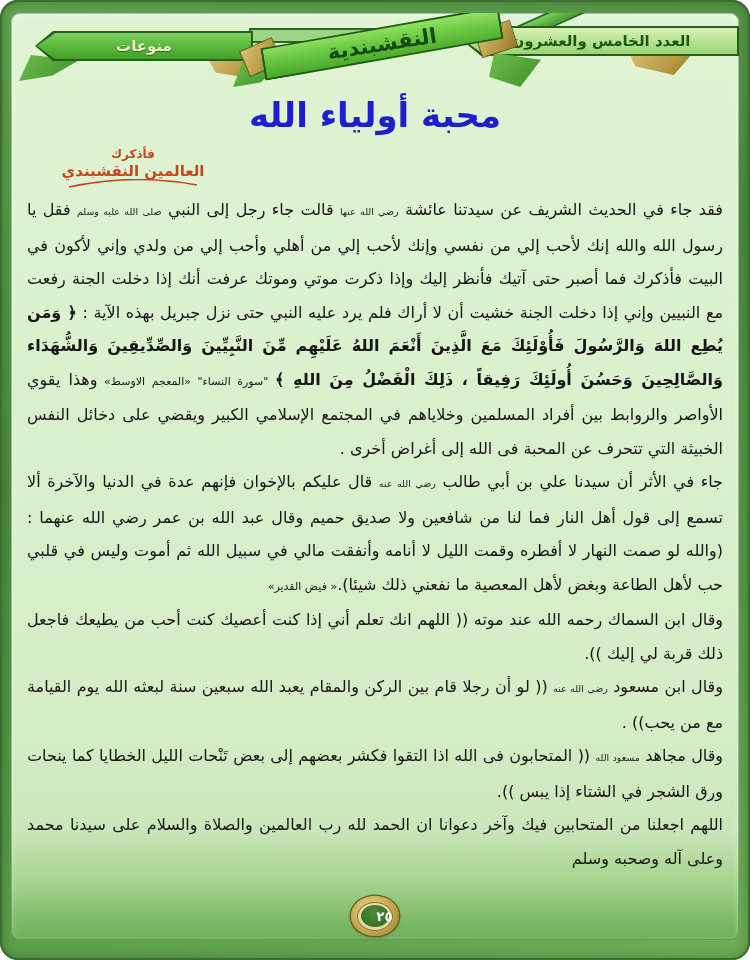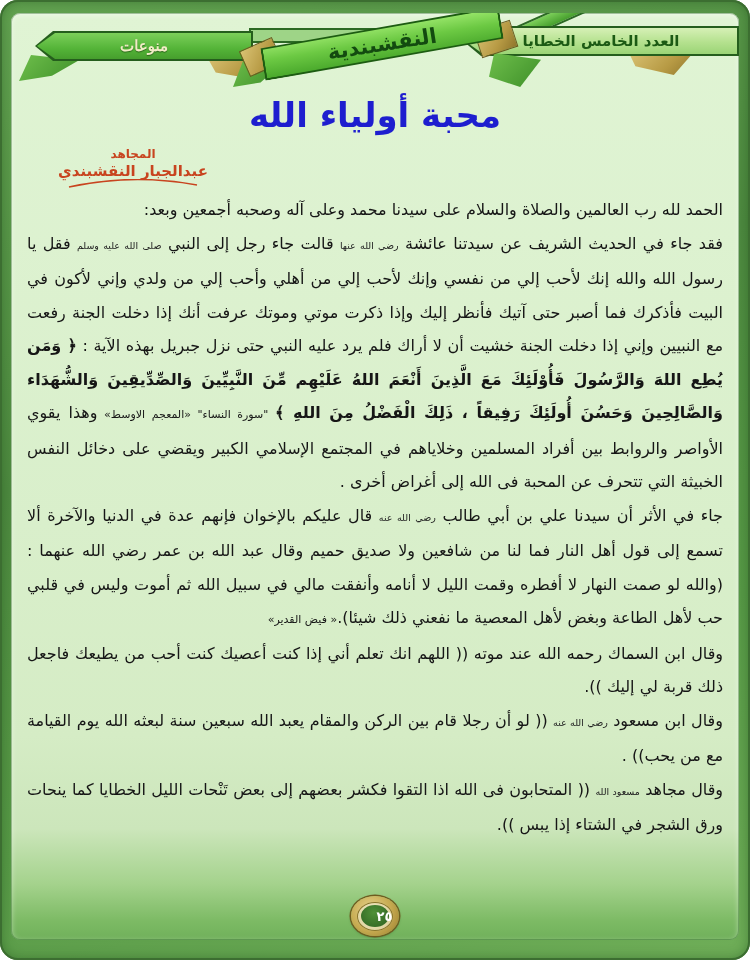--- a/index.html
+++ b/index.html
@@ -22,21 +22,21 @@
   .header{position:absolute;left:0;top:0;right:0;height:92px;z-index:5;}
   .rib{position:absolute;}
   .rib .shell{position:absolute;inset:0;background:#255e1d;}
   .rib .face{position:absolute;inset:2px;display:flex;align-items:center;justify-content:center;}
   .tipL .shell{clip-path:polygon(0 50%,18px 0,100% 0,100% 100%,18px 100%);}
   .tipL .face{clip-path:polygon(0 50%,18px 0,100% 0,100% 100%,18px 100%);}
   .connector{left:238px;top:15px;width:260px;height:15px;background:#9ed487;border:2px solid #2c6a24;z-index:1;}
   .ribbon-issue{right:0;top:13px;width:276px;height:30px;z-index:2;}
   .ribbon-issue .face{background:linear-gradient(180deg,#d6f0b6 0%,#b4e18e 55%,#9bd476 100%);
     color:#1c5a14;font-weight:bold;font-size:15px;}
-  .ribbon-section{left:24px;top:18px;width:218px;height:30px;z-index:2;font-family:Liberation Serif, serif;}
+  .ribbon-section{left:24px;top:18px;width:218px;height:30px;z-index:2;}
   .ribbon-section .face{background:linear-gradient(180deg,#7ccf5a 0%,#54b438 60%,#469e2d 100%);
     color:#f2ecc6;font-weight:bold;font-size:15px;text-shadow:0 1px 1px rgba(20,60,10,.6);}
   .fold{position:absolute;border:1px solid #6b5a1f;background:linear-gradient(135deg,#d9c273 0%,#b79a44 60%,#8f762c 100%);z-index:1;}
   .fold-issue{right:46px;top:40px;width:64px;height:22px;clip-path:polygon(0 0,100% 0,70% 100%,10% 60%);border:none;outline:1px solid #6b5a1f;}
   .fold-section-r{left:196px;top:44px;width:58px;height:22px;clip-path:polygon(0 0,100% 10%,80% 100%,15% 70%);border:none;}
   .tail{position:absolute;background:linear-gradient(135deg,#6fbf4c,#3d8f28);z-index:0;}
   .tail-section-l{left:8px;top:42px;width:60px;height:26px;clip-path:polygon(0 100%,20% 0,100% 20%,55% 80%);}
   .scroll-band{left:250px;top:12px;width:242px;height:37px;transform:rotate(-9deg);z-index:4;}
   .scroll-band .shell{clip-path:polygon(0 12%,100% 0,100% 88%,0 100%);background:#1d5c12;}
   .scroll-band .face{clip-path:polygon(0 12%,100% 0,100% 88%,0 100%);
@@ -97,21 +97,21 @@
 <body>
 
 <div class="page">
   <div class="inner">
 
     <div class="header">
       <div class="rib connector"></div>
 
       <div class="rib tipL ribbon-issue">
         <div class="shell"></div>
-        <div class="face">العدد الخامس الخطايا</div>
+        <div class="face">العدد الخامس والعشرون</div>
       </div>
       <div class="fold fold-issue"></div>
 
       <div class="tail tail-section-l"></div>
       <div class="rib tipL ribbon-section">
         <div class="shell"></div>
         <div class="face">منوعات</div>
       </div>
       <div class="fold fold-section-r"></div>
 
@@ -122,34 +122,34 @@
       <div class="fold fold-scroll-r"></div>
       <div class="rib scroll-band">
         <div class="shell"></div>
         <div class="face">النقشبندية</div>
       </div>
     </div>
 
     <h1 class="title">محبة أولياء الله</h1>
 
     <div class="signature">
-      <div class="sig1">المجاهد</div>
-      <div class="sig2">عبدالجبار النقشبندي</div>
+      <div class="sig1">فأذكرك</div>
+      <div class="sig2">العالمين النقشبندي</div>
       <svg width="132" height="10" viewBox="0 0 132 10">
         <path d="M2 8 Q 66 -6 130 6" stroke="#c8441f" stroke-width="1.5" fill="none"></path>
       </svg>
     </div>
 
     <div class="body-text">
-        <p><span>الحمد لله رب العالمين والصلاة والسلام على سيدنا محمد وعلى آله وصحبه أجمعين وبعد:</span></p>
         <p><span>فقد جاء في الحديث الشريف عن سيدتنا عائشة </span><span class="seg-honorific">رضي الله عنها</span><span> قالت جاء رجل إلى النبي </span><span class="seg-honorific">صلى الله عليه وسلم</span><span> فقل يا رسول الله والله إنك لأحب إلي من نفسي وإنك لأحب إلي من أهلي وأحب إلي من ولدي وإني لأكون في البيت فأذكرك فما أصبر حتى آتيك فأنظر إليك وإذا ذكرت موتي وموتك عرفت أنك إذا دخلت الجنة رفعت مع النبيين وإني إذا دخلت الجنة خشيت أن لا أراك فلم يرد عليه النبي حتى نزل جبريل بهذه الآية : </span><span class="seg-quran">﴿ وَمَن يُطِع اللهَ وَالرَّسُولَ فَأُوْلَئِكَ مَعَ الَّذِينَ أَنْعَمَ اللهُ عَلَيْهِم مِّنَ النَّبِيِّينَ وَالصِّدِّيقِينَ وَالشُّهَدَاء وَالصَّالِحِينَ وَحَسُنَ أُولَئِكَ رَفِيقاً ، ذَلِكَ الْفَضْلُ مِنَ اللهِ ﴾</span><span class="seg-cite"> "سورة النساء" «المعجم الاوسط» </span><span>وهذا يقوي الأواصر والروابط بين أفراد المسلمين وخلاياهم في المجتمع الإسلامي الكبير ويقضي على دخائل النفس الخبيثة التي تتحرف عن المحبة فى الله إلى أغراض أخرى .</span></p>
         <p><span>جاء في الأثر أن سيدنا علي بن أبي طالب </span><span class="seg-honorific">رضي الله عنه</span><span> قال عليكم بالإخوان فإنهم عدة في الدنيا والآخرة ألا تسمع إلى قول أهل النار فما لنا من شافعين ولا صديق حميم وقال عبد الله بن عمر رضي الله عنهما : (والله لو صمت النهار لا أفطره وقمت الليل لا أنامه وأنفقت مالي في سبيل الله ثم أموت وليس في قلبي حب لأهل الطاعة وبغض لأهل المعصية ما نفعني ذلك شيئا).</span><span class="seg-cite">« فيض القدير»</span></p>
         <p><span>وقال ابن السماك رحمه الله عند موته (( اللهم انك تعلم أني إذا كنت أعصيك كنت أحب من يطيعك فاجعل ذلك قربة لي إليك )).</span></p>
         <p><span>وقال ابن مسعود </span><span class="seg-honorific">رضي الله عنه</span><span> (( لو أن رجلا قام بين الركن والمقام يعبد الله سبعين سنة لبعثه الله يوم القيامة مع من يحب)) .</span></p>
         <p><span>وقال مجاهد </span><span class="seg-honorific">مسعود الله</span><span> (( المتحابون فى الله اذا التقوا فكشر بعضهم إلى بعض تَنْحات الليل الخطايا كما ينحات ورق الشجر في الشتاء إذا يبس )).</span></p>
+        <p><span>اللهم اجعلنا من المتحابين فيك وآخر دعوانا ان الحمد لله رب العالمين والصلاة والسلام على سيدنا محمد وعلى آله وصحبه وسلم</span></p>
       </div>
 
     <div class="badge">
       <div class="badge-mid">
         <div class="badge-core">٢٥</div>
       </div>
     </div>
 
   </div>
 </div>

